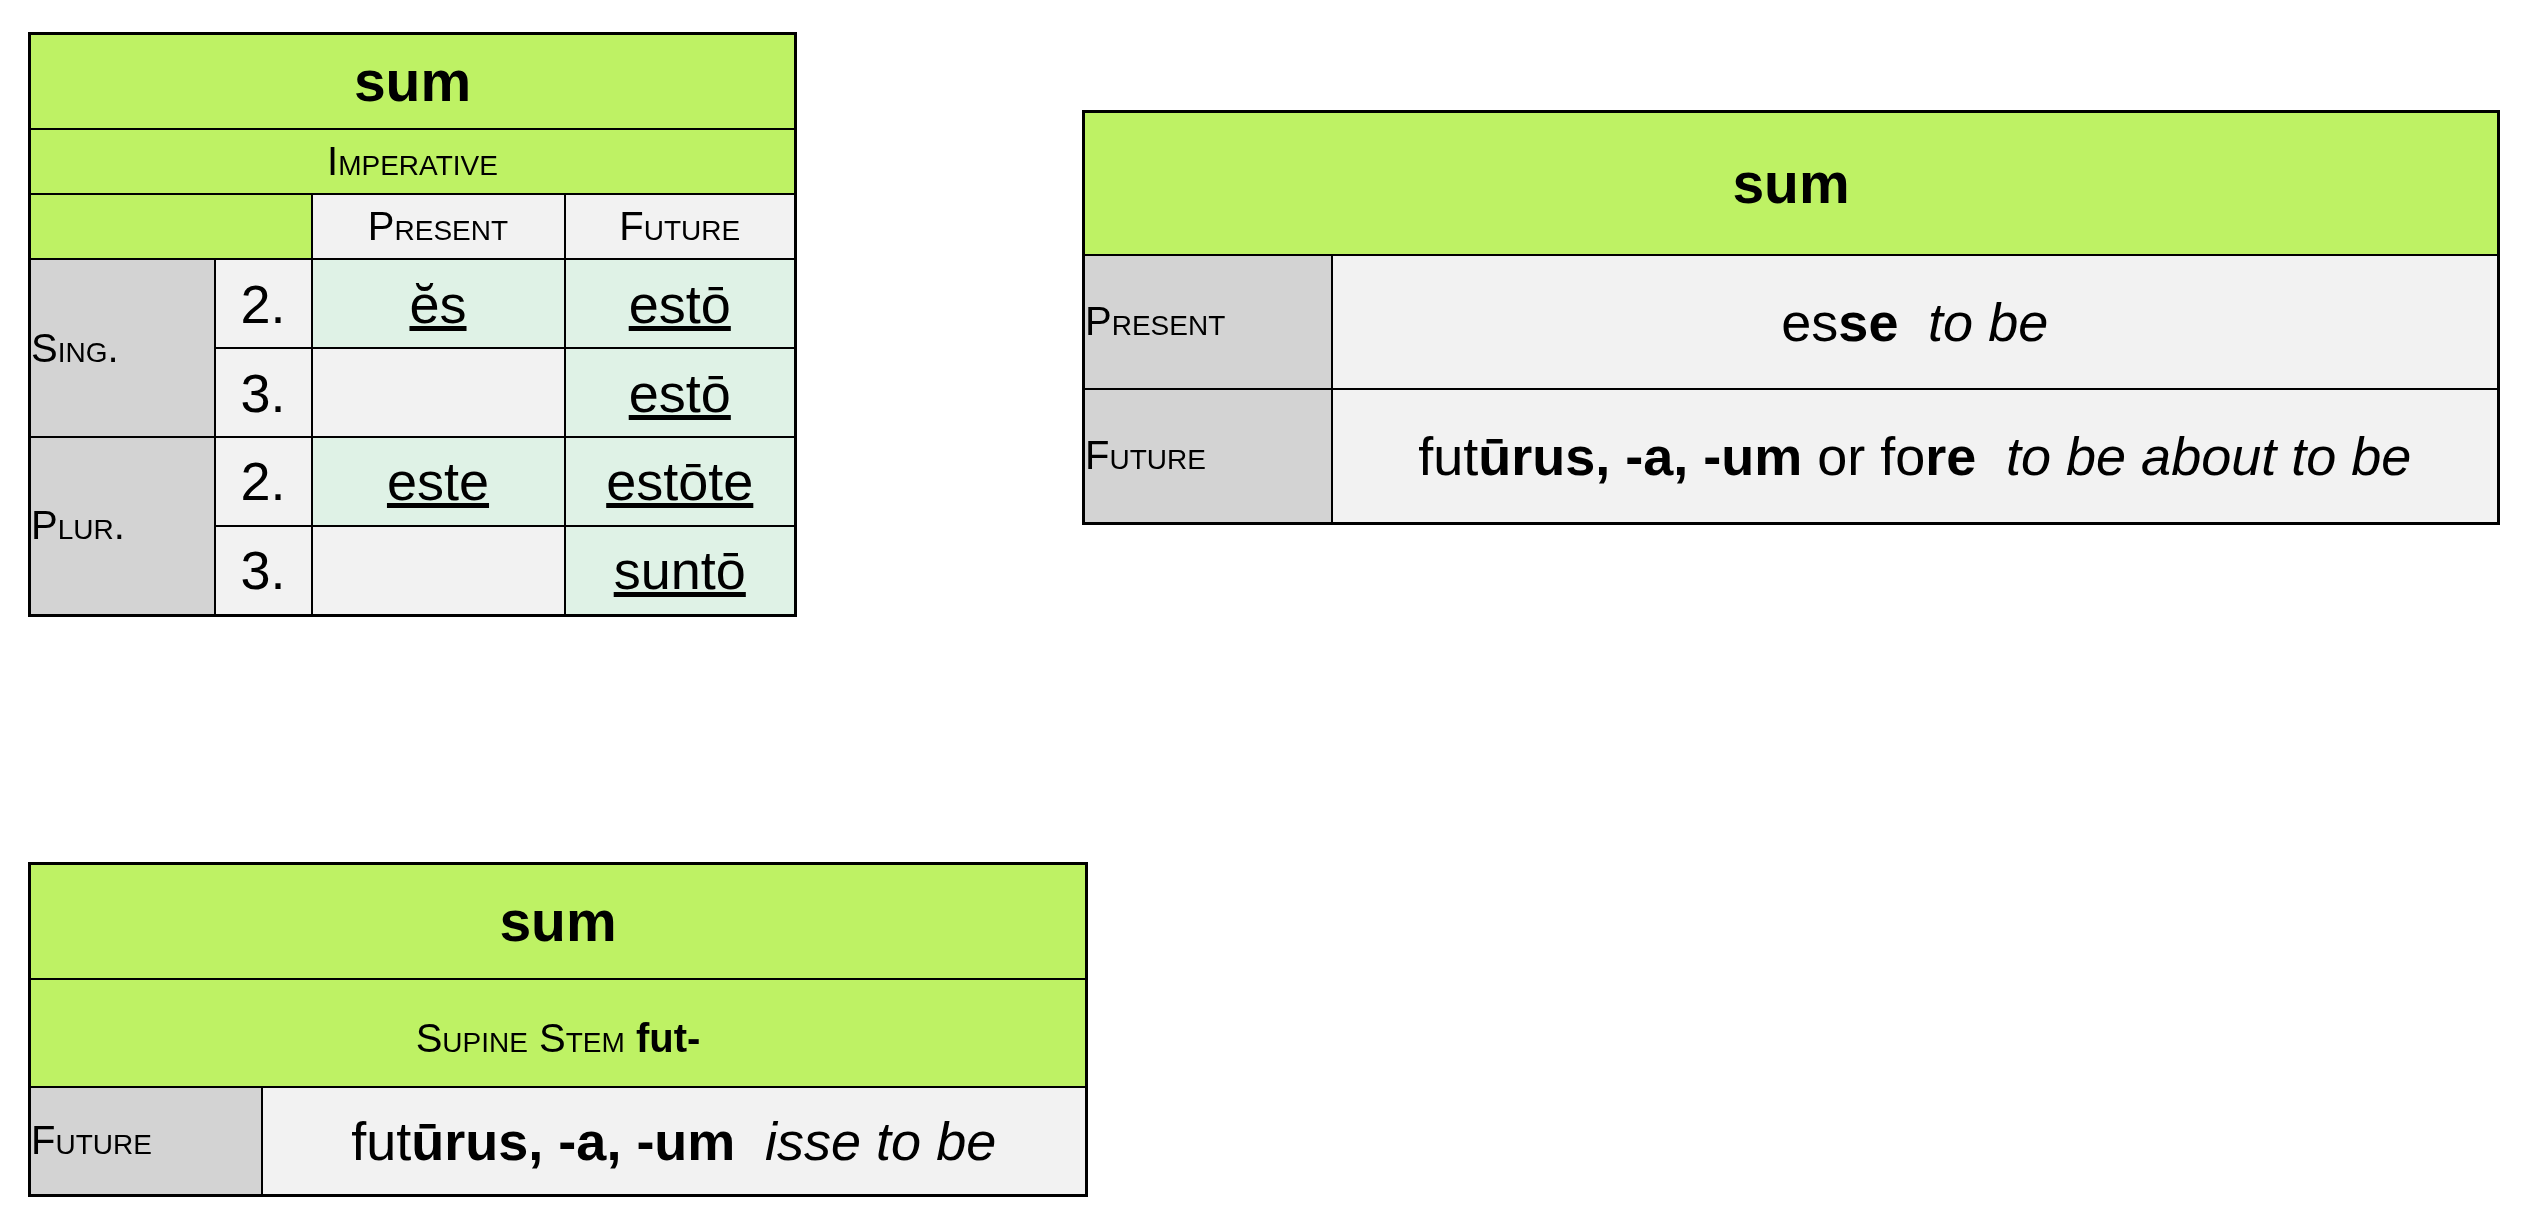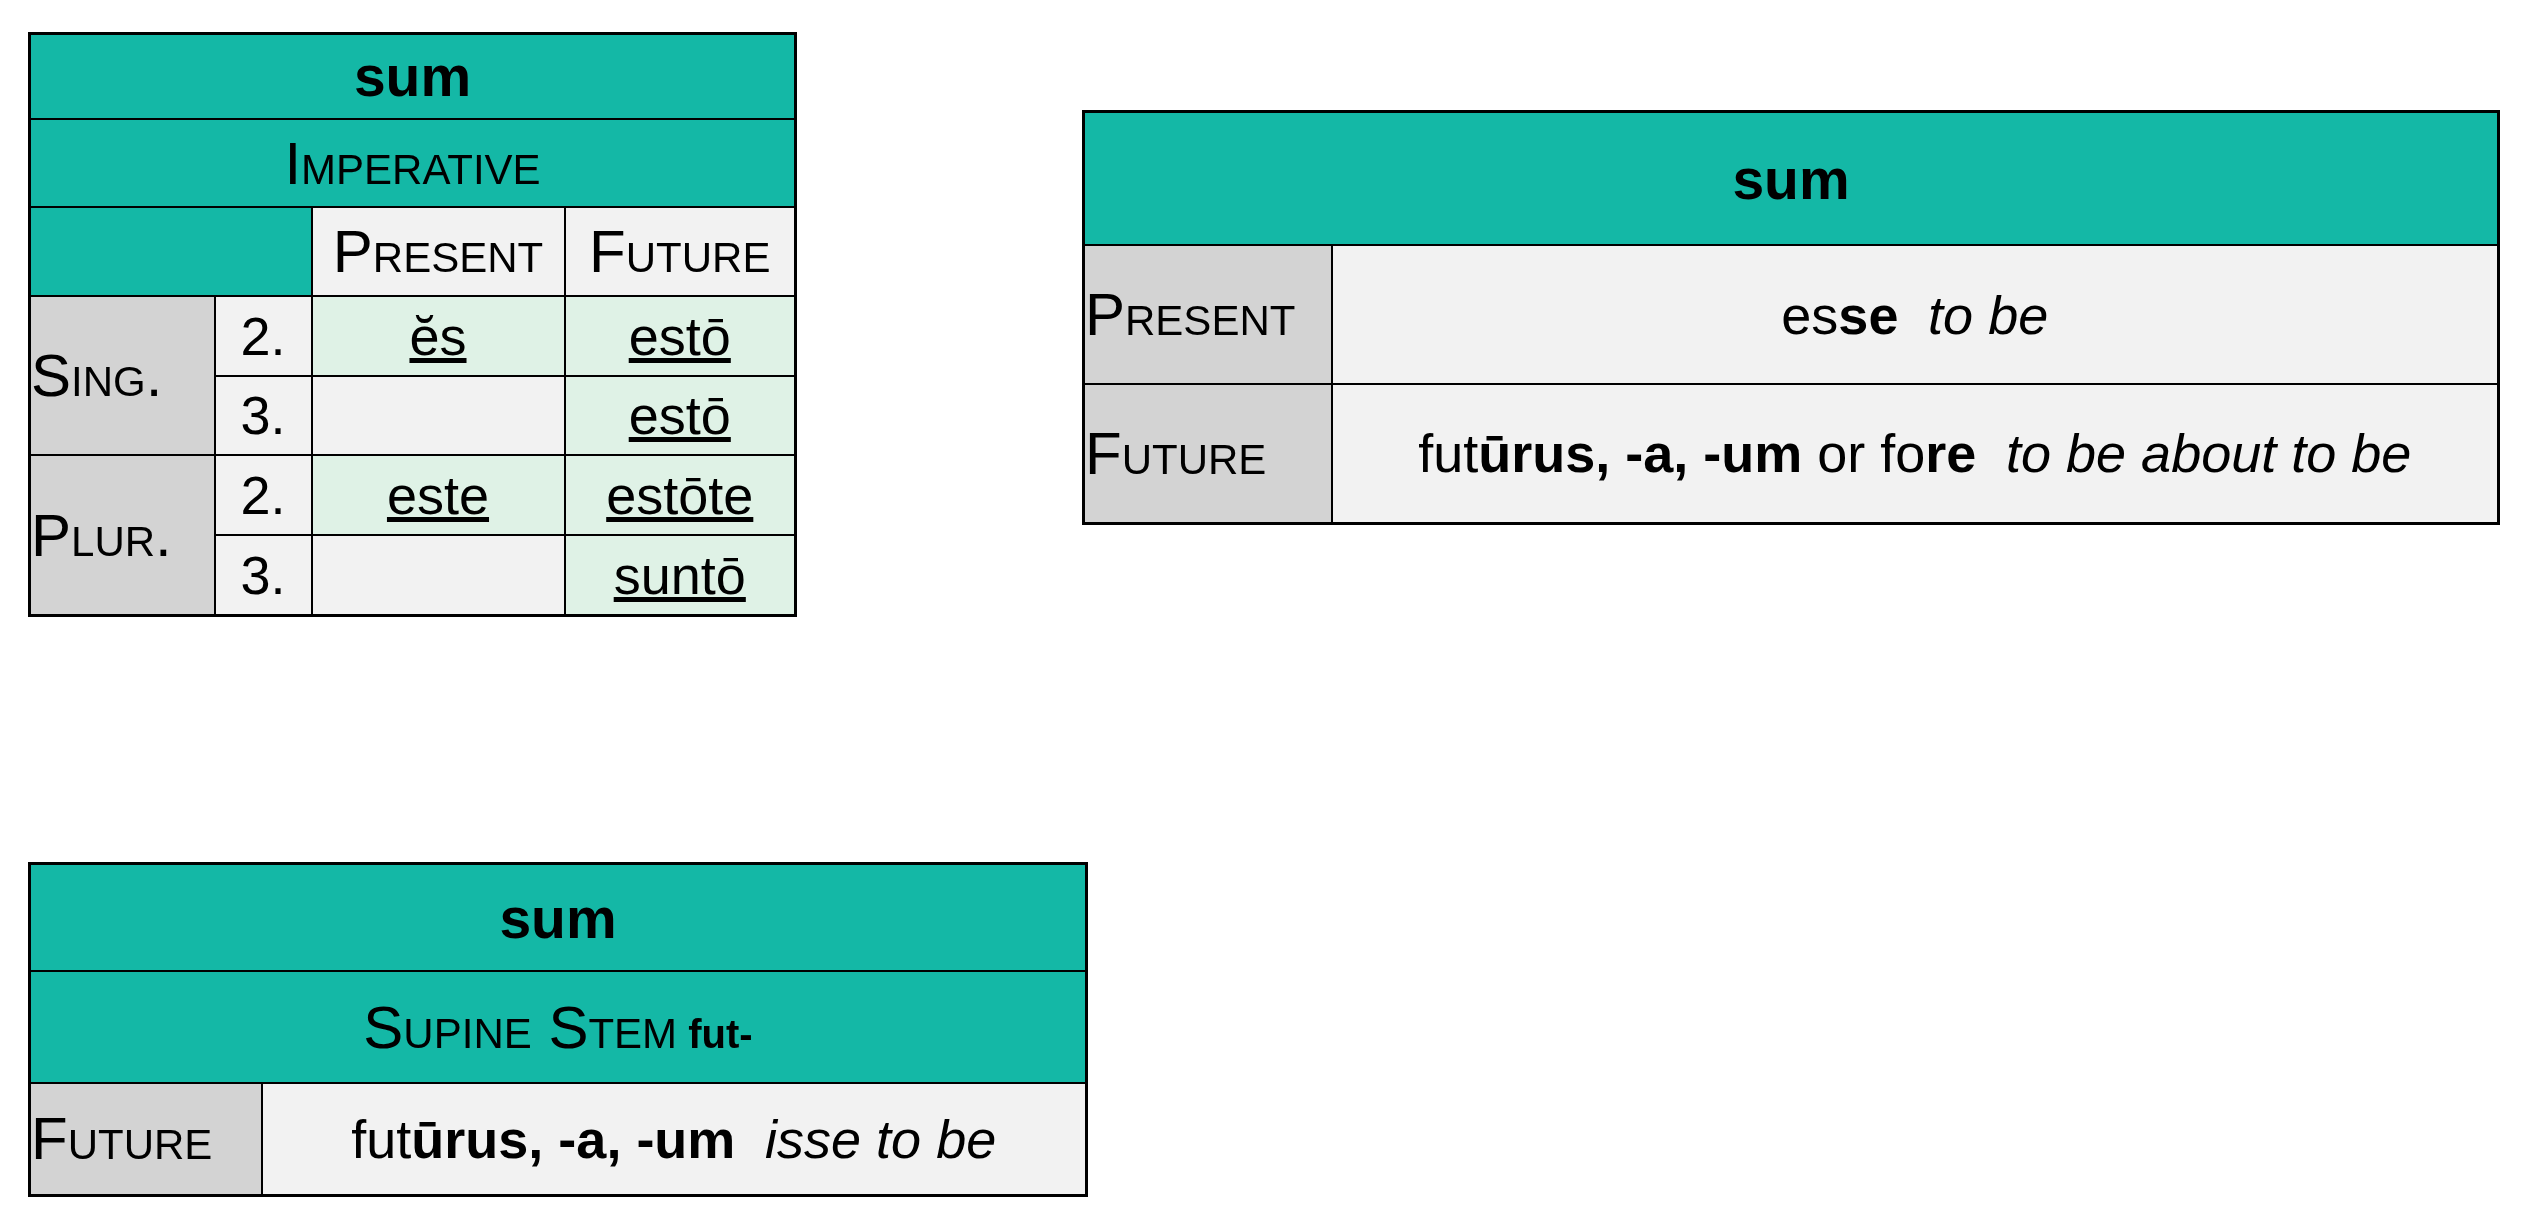--- a/index.html
+++ b/index.html
@@ -24,28 +24,28 @@
     white-space:nowrap;
     padding:0;
     vertical-align:middle;
   }
   
   .t-imperative{left:28px;top:32px;width:766px;height:585px;}
   .t-infinitives{left:1082px;top:110px;width:1415px;height:415px;}
   .t-participle{left:28px;top:862px;width:1057px;height:335px;}
 
   
-  .hdr{background:#14b8a6;text-align:center;}
+  .hdr{background:#bef264;text-align:center;}
   .cell{background:#f2f2f2;}
   .green{background:#dff2e6;text-decoration:underline;}
   .lbl{background:#d3d3d3;text-align:left;padding-left:12px;}
 
   
   .title{font-weight:bold;font-size:57px;}
-  .sc{font-variant:small-caps;font-size:60px;}
+  .sc{font-variant:small-caps;font-size:40px;}
   .ctr{text-align:center;}
   .b{font-weight:bold;}
   .trans{font-style:italic;margin-left:0.55em;}
   .stem{margin-left:0.28em;font-weight:bold;font-variant:normal;font-size:40px;}
 </style>
 </head>
 <body>
 
 <div class="canvas">
 

